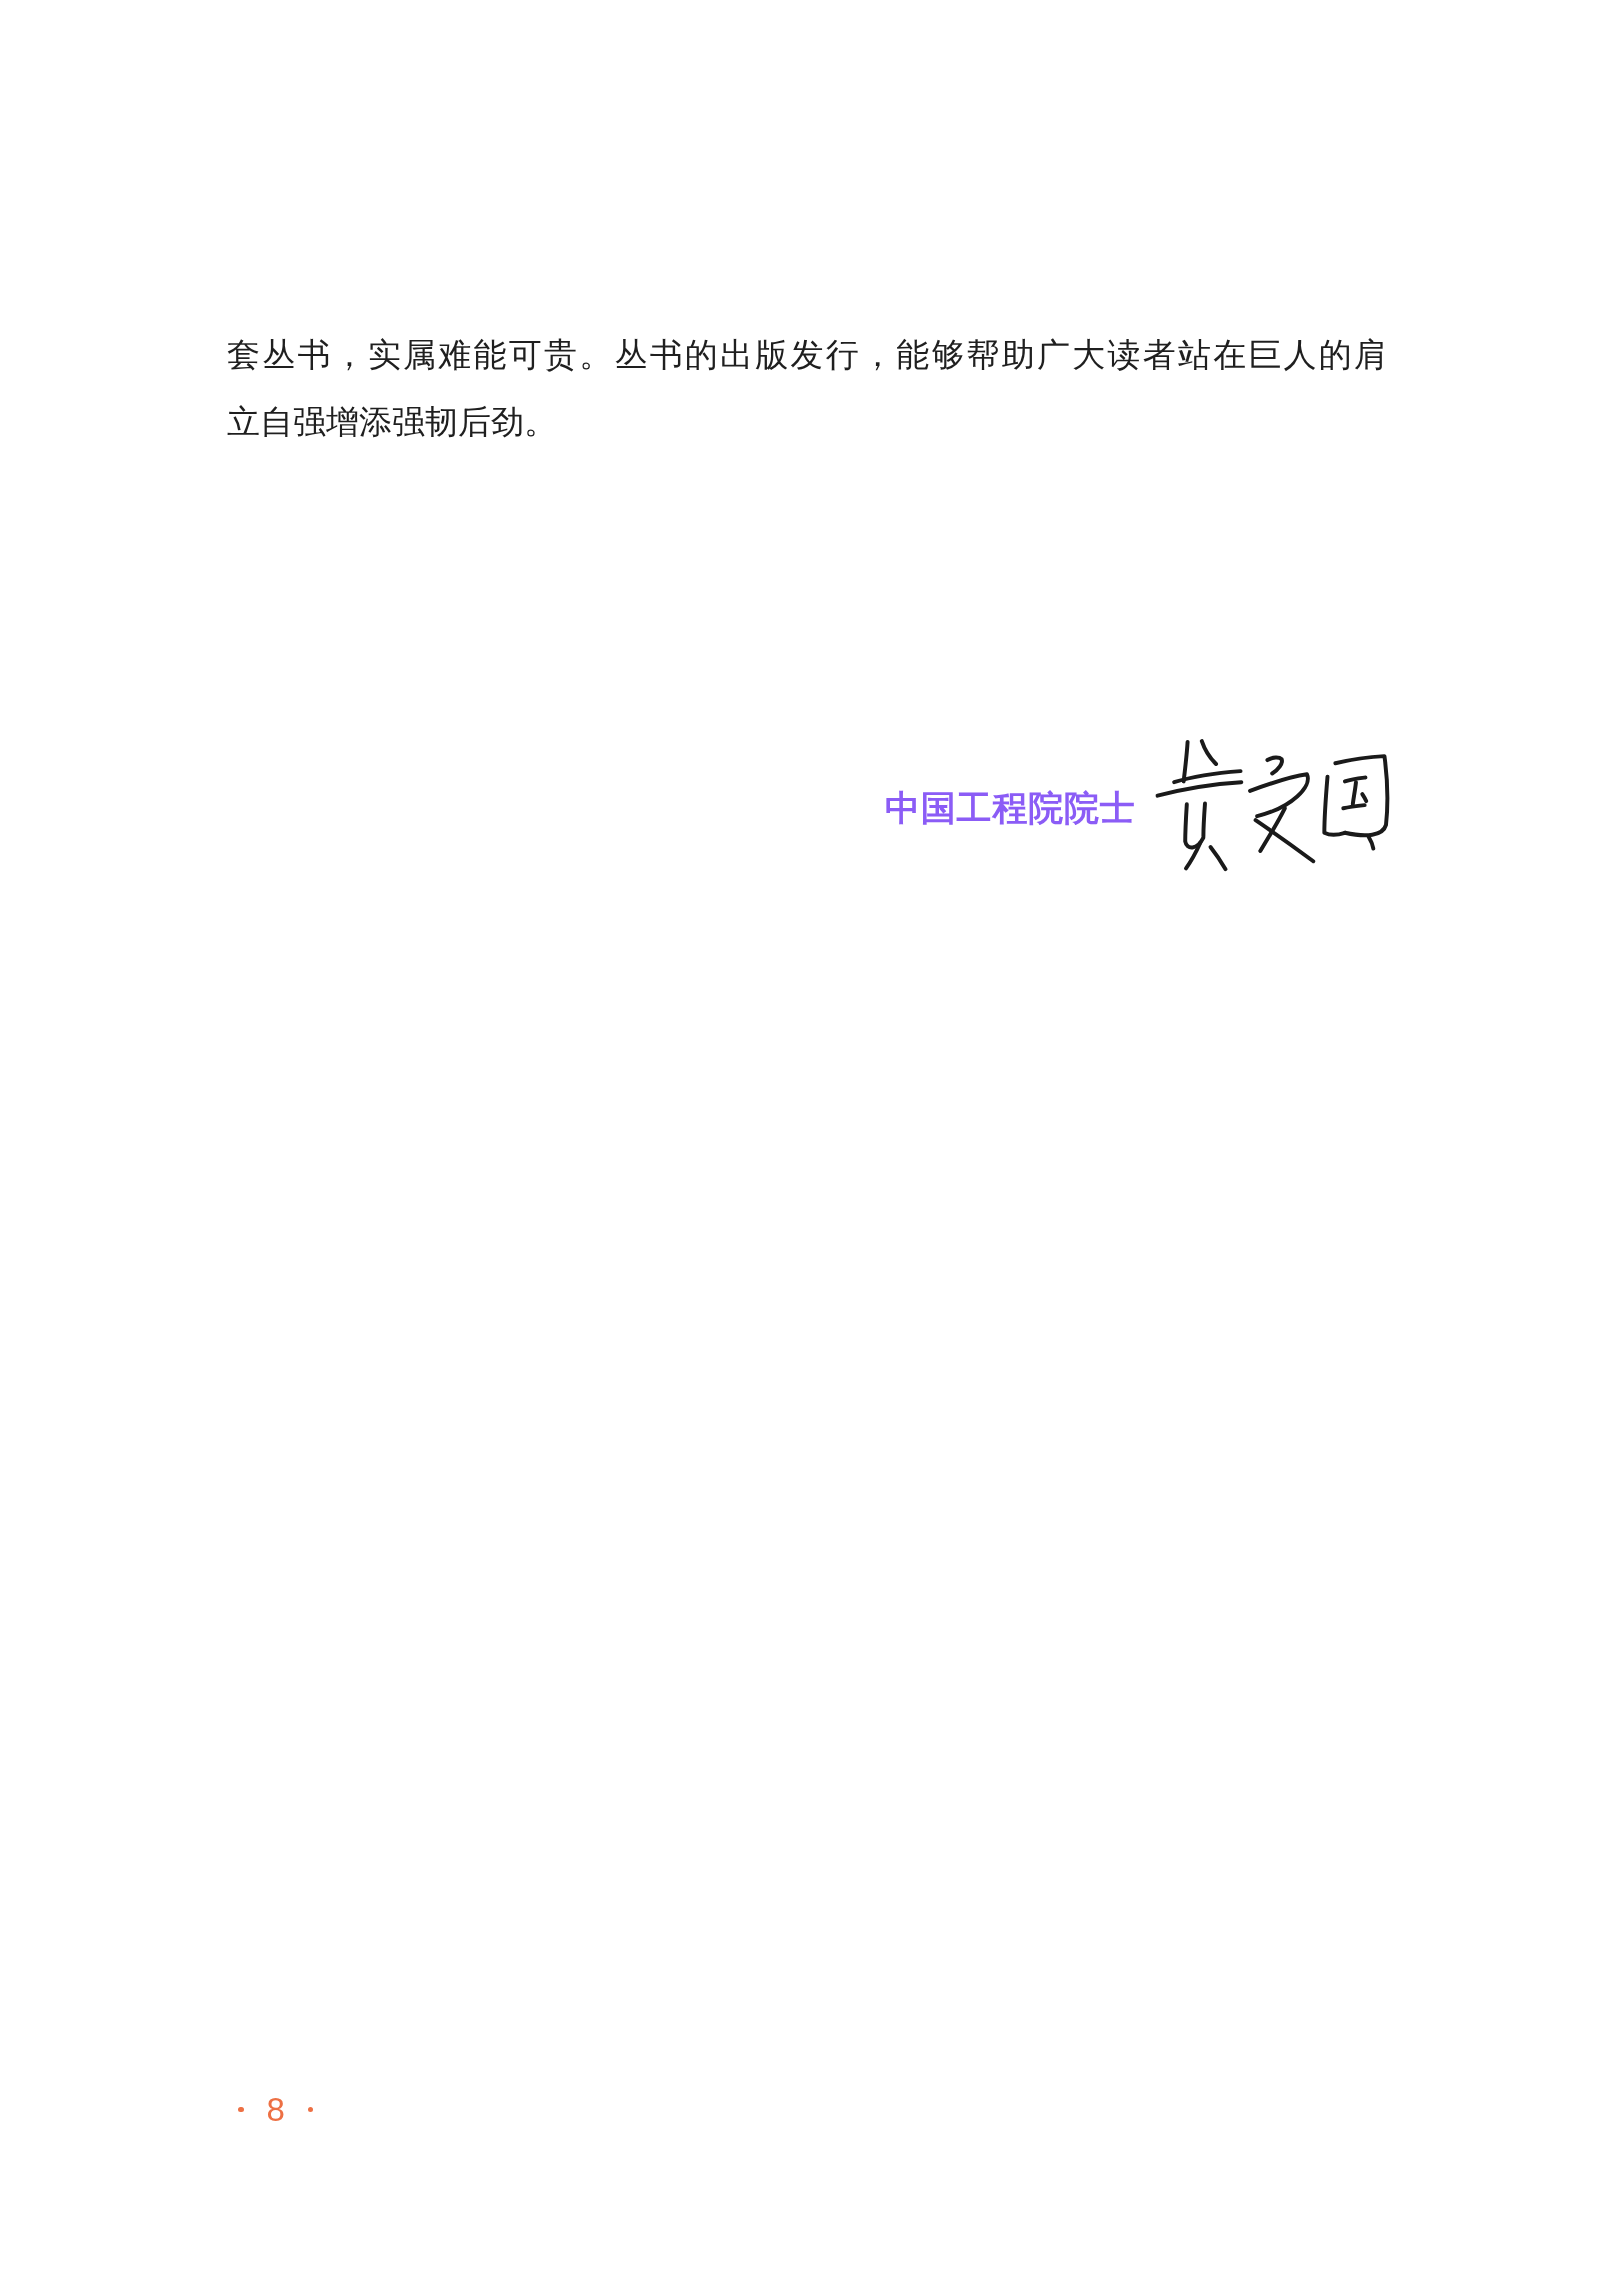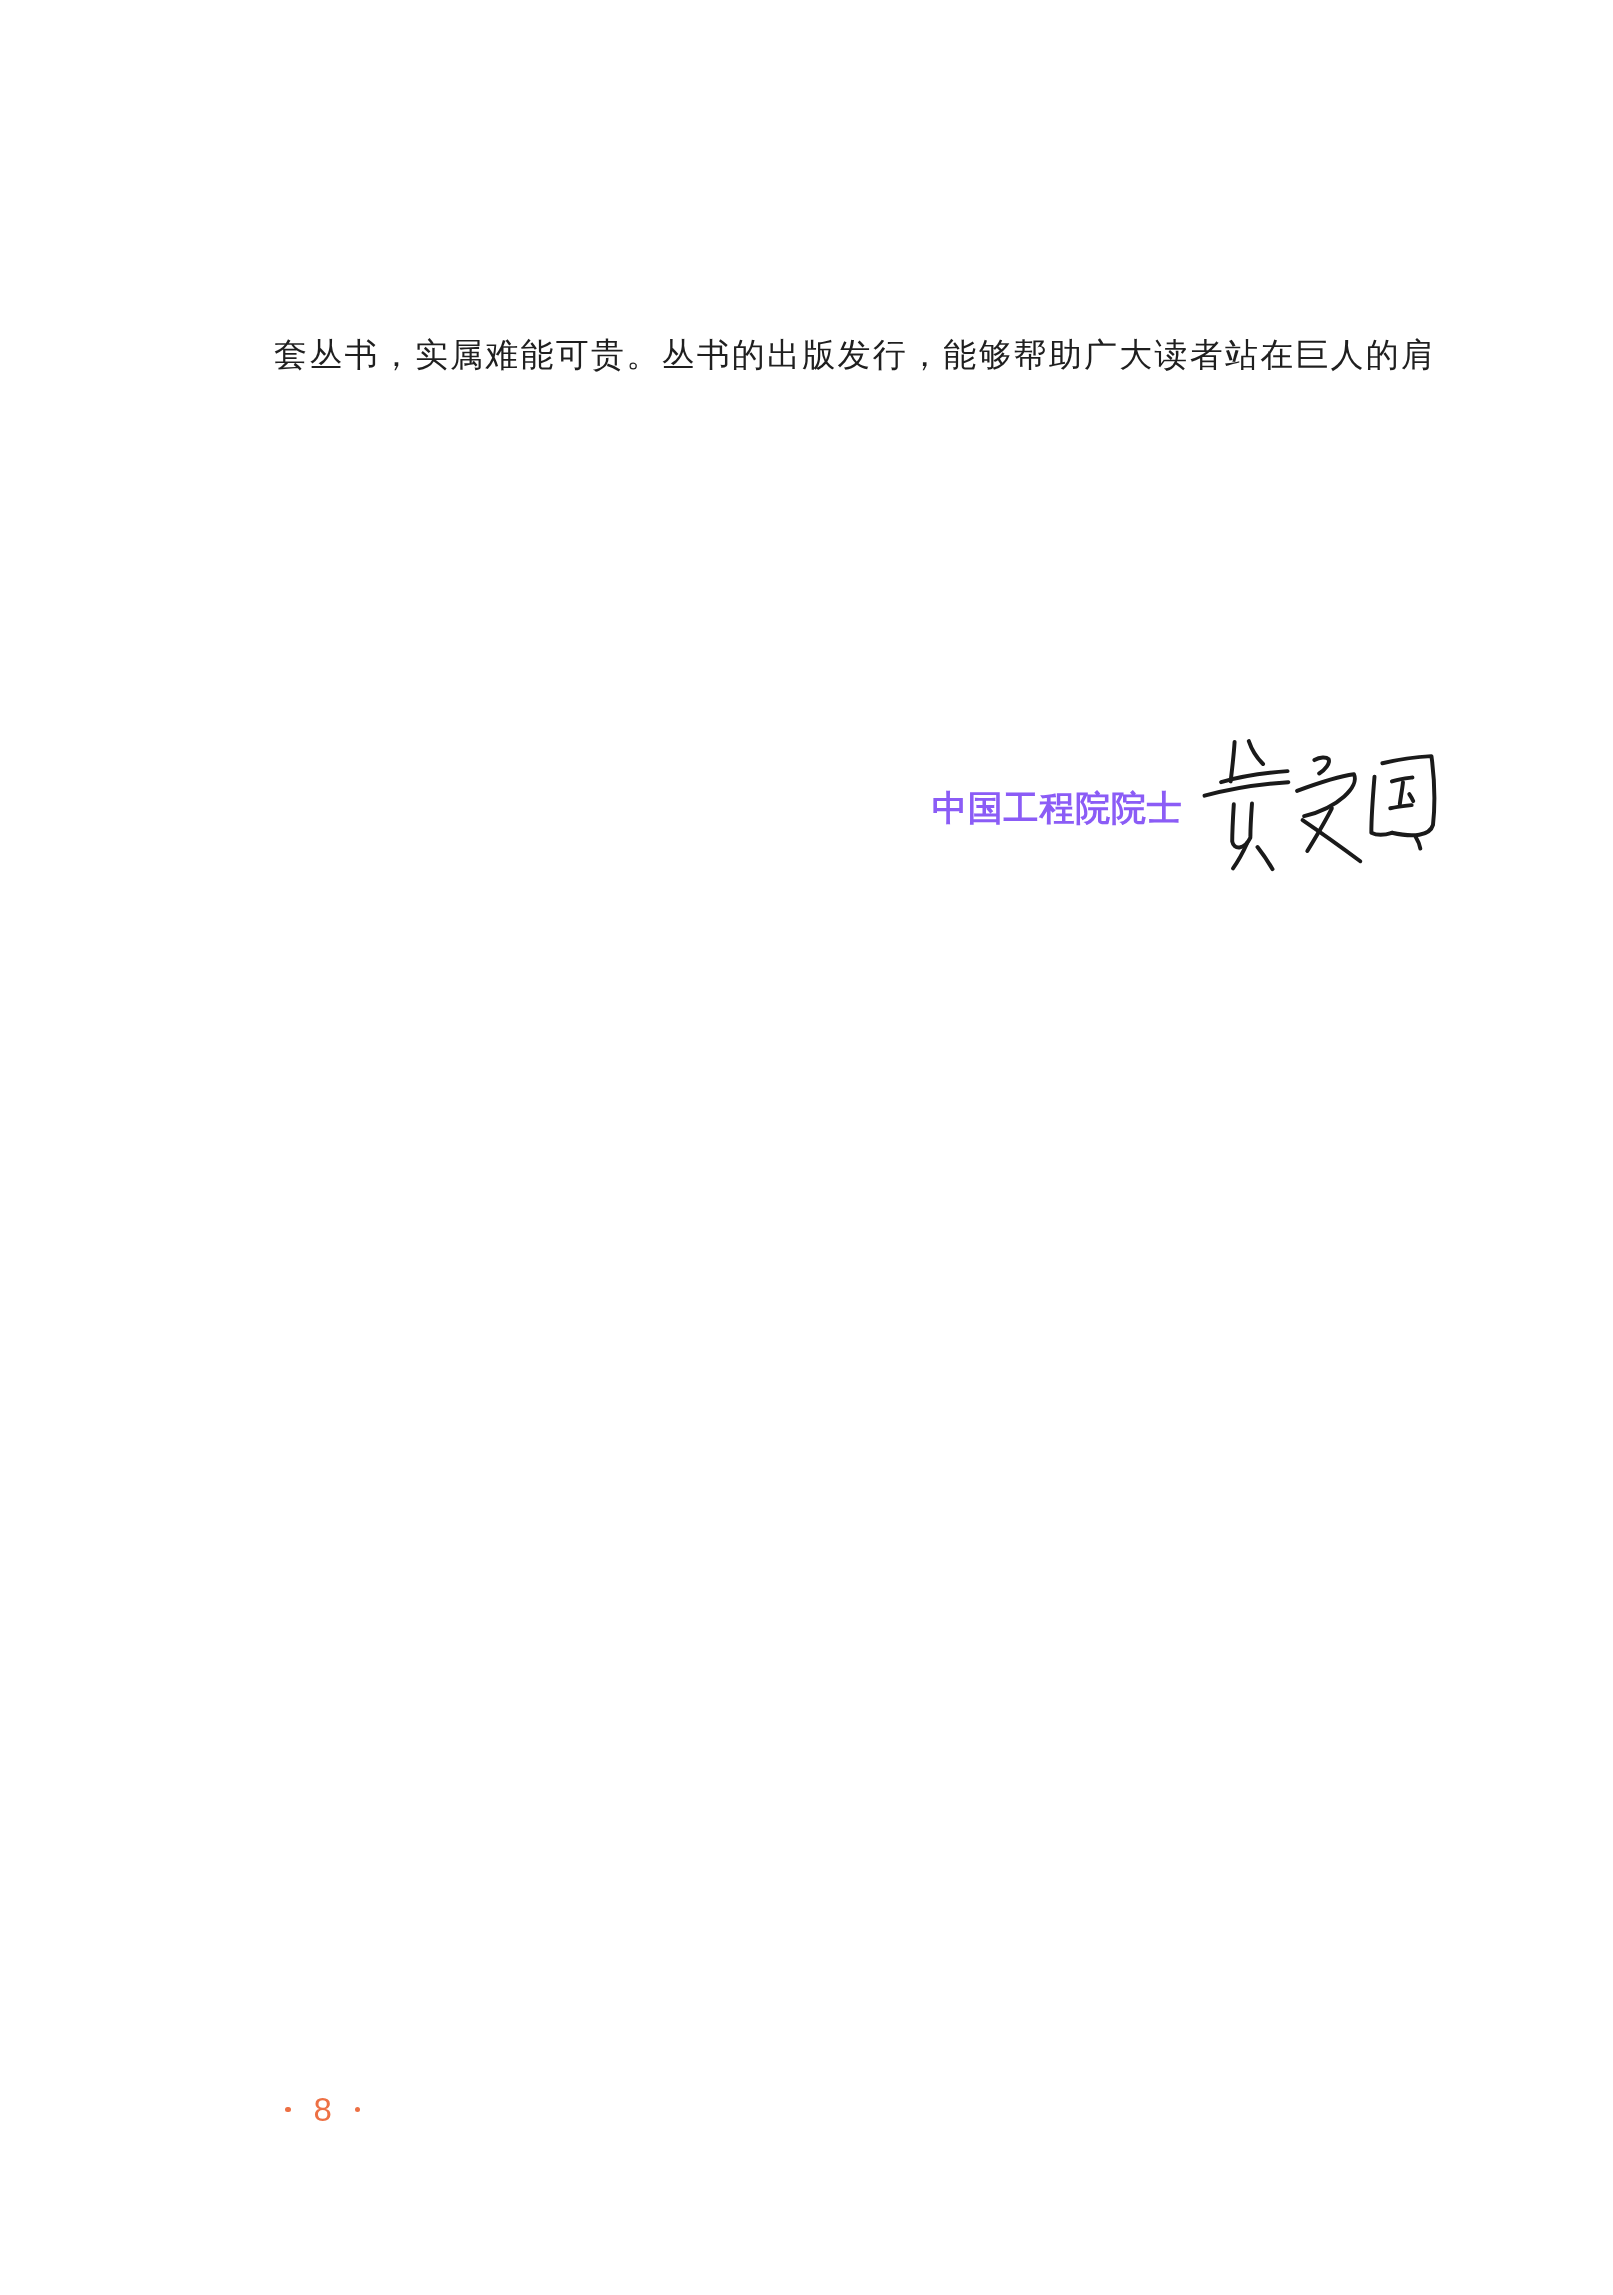--- a/index.html
+++ b/index.html
@@ -16,21 +16,20 @@
     height:2295px;
     background:var(--paper);
     font-family:"Liberation Serif","DejaVu Serif",serif;
     color:var(--text);
     position:relative;
     overflow:hidden;
   }
   .page{
     position:absolute;
     inset:0;
-    margin-left:47px;
   }
   
   .paragraph{
     position:absolute;
     left:227px;
     top:322px;
     width:1160px;
     font-size:33px;
     line-height:67px;
     color:var(--text);
@@ -95,20 +94,21 @@
     color:var(--accent);
   }
 </style>
 </head>
 <body>
 
 <div class="page">
 
   <div class="paragraph">
     <div class="line">套丛书，实属难能可贵。丛书的出版发行，能够帮助广大读者站在巨人的肩</div>
+    <div class="line last">立自强增添强韧后劲。</div>
   </div>
 
   <div class="signoff-title">中国工程院院士</div>
 
   <svg class="signature-svg" viewBox="0 0 420 240" role="img" aria-label="费爱国">
     <g>
       <path d="M64,49 C63,66 61,82 59,99"></path>
       <path d="M82,48 C86,60 93,70 100,77"></path>
       <path d="M47,100 C70,93 105,88 131,86"></path>
       <path d="M26,117 C60,108 100,102 132,100"></path>

